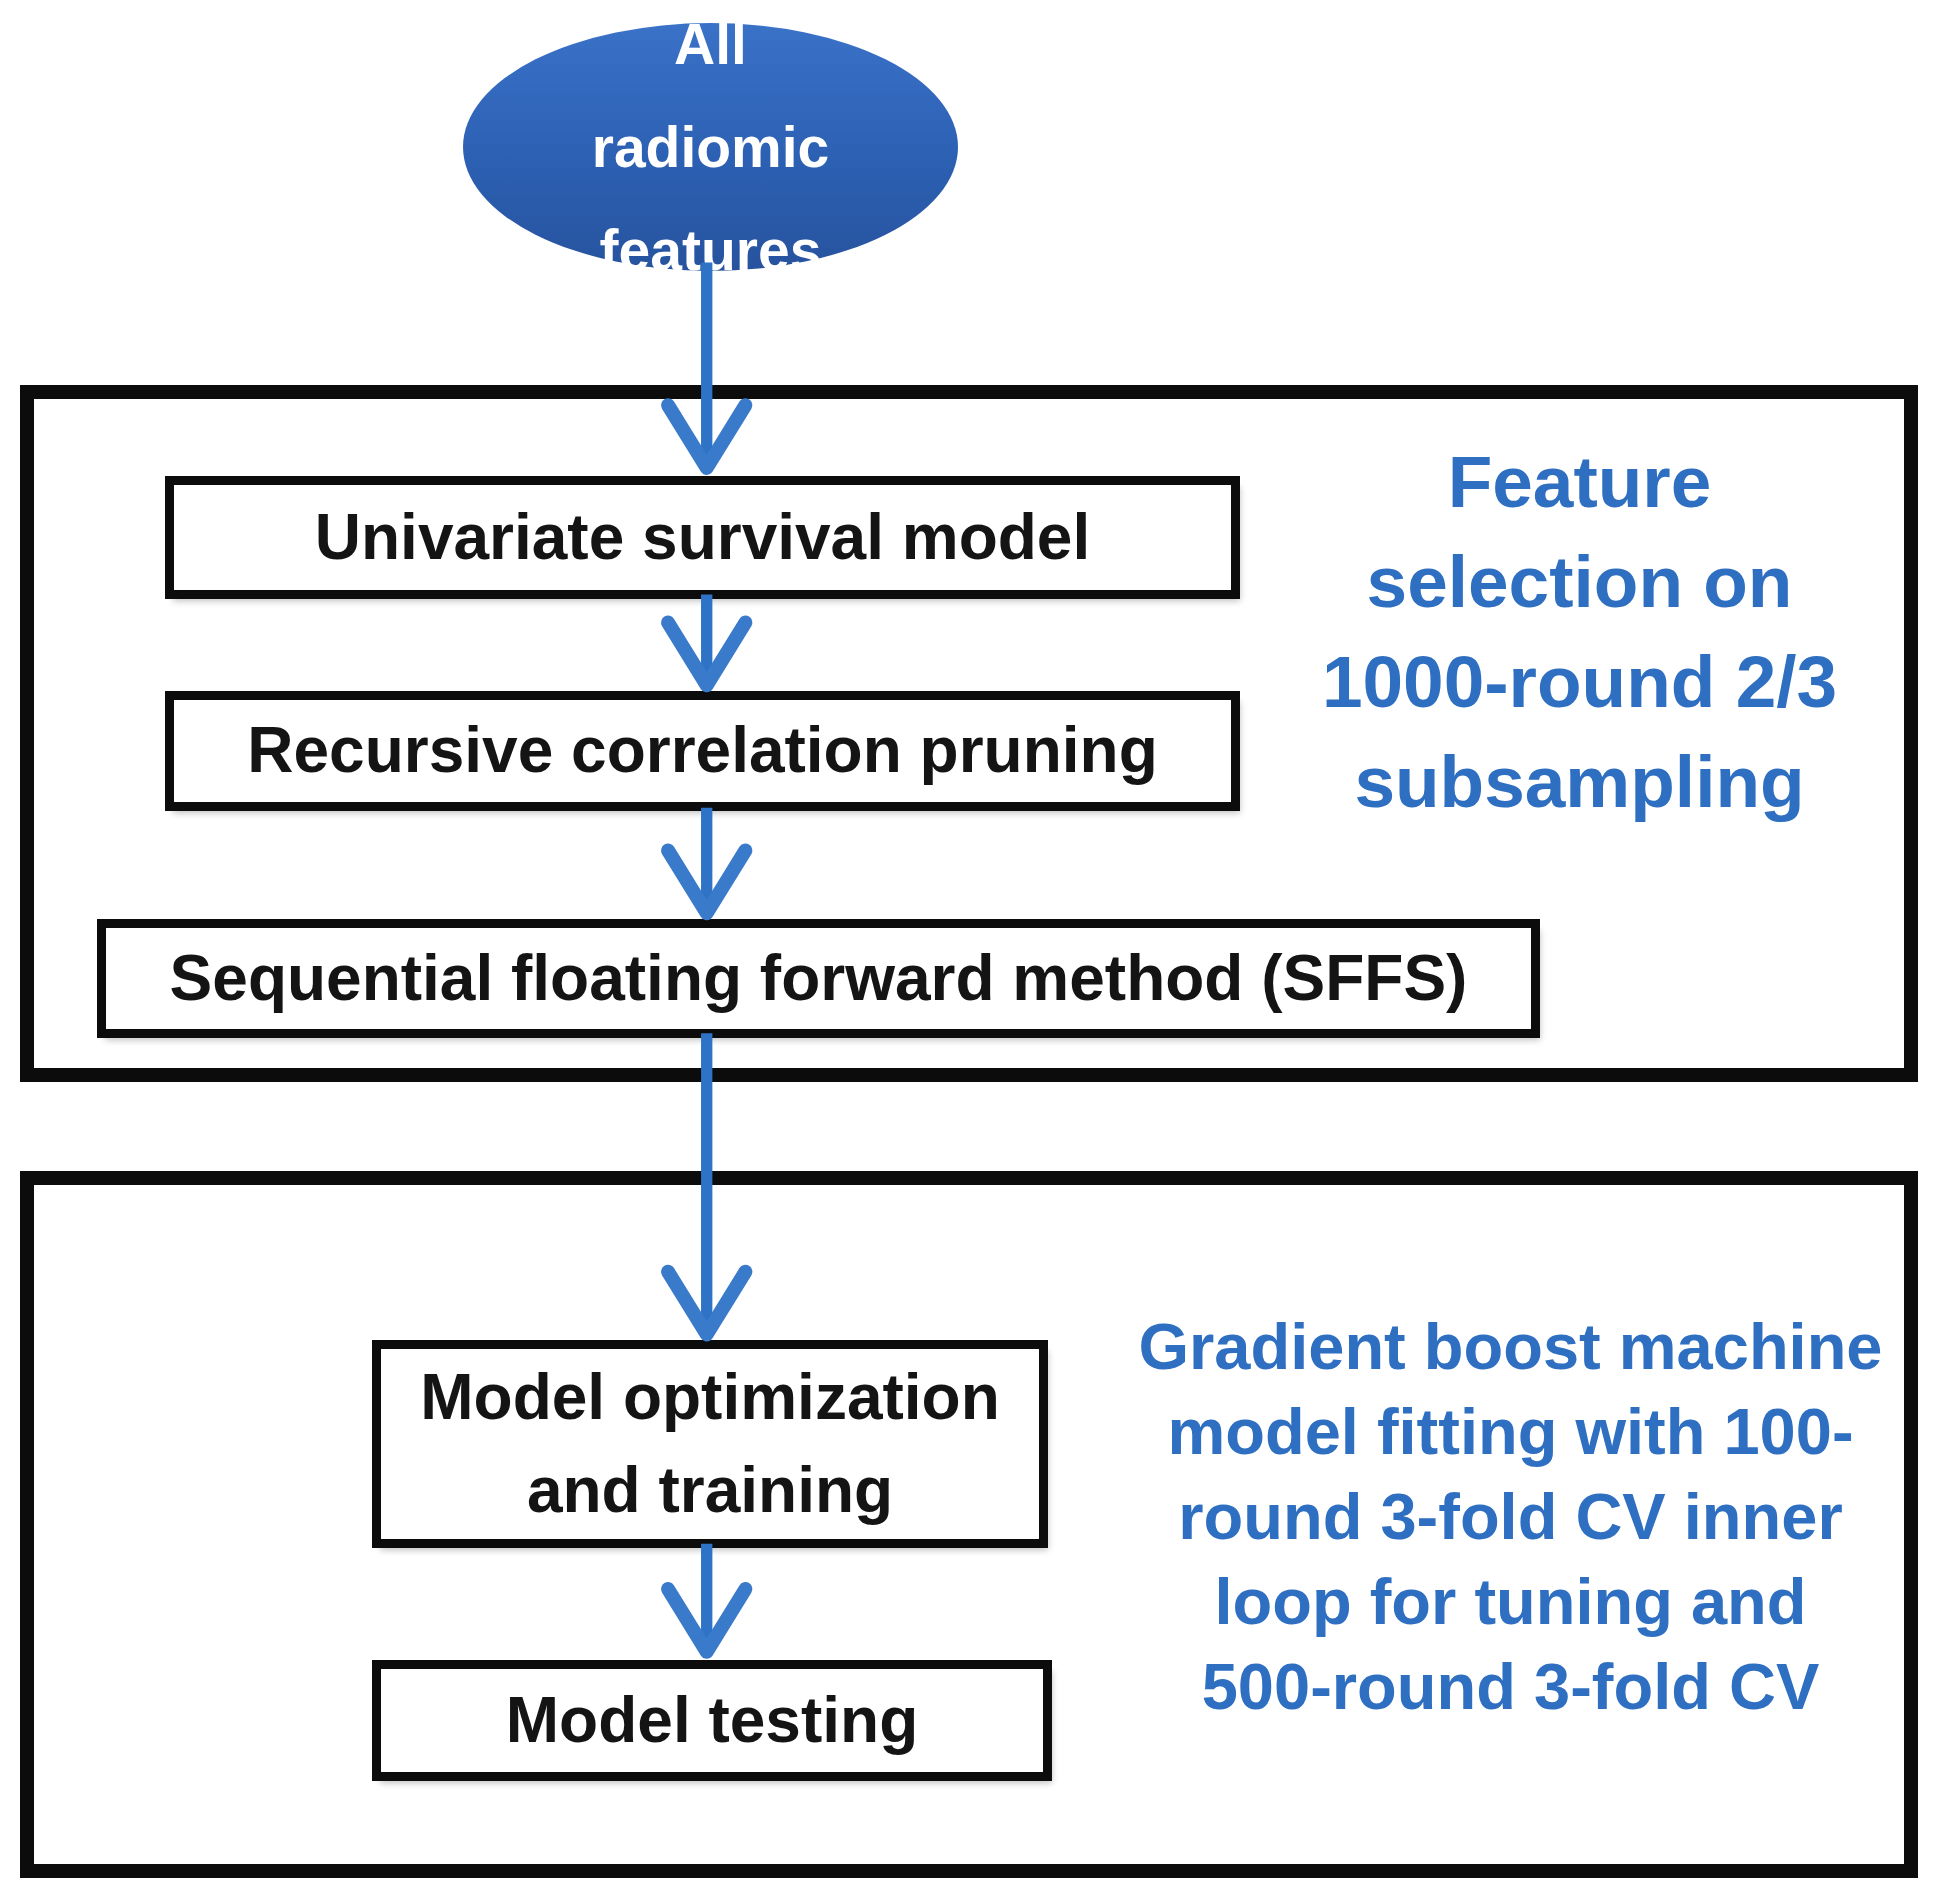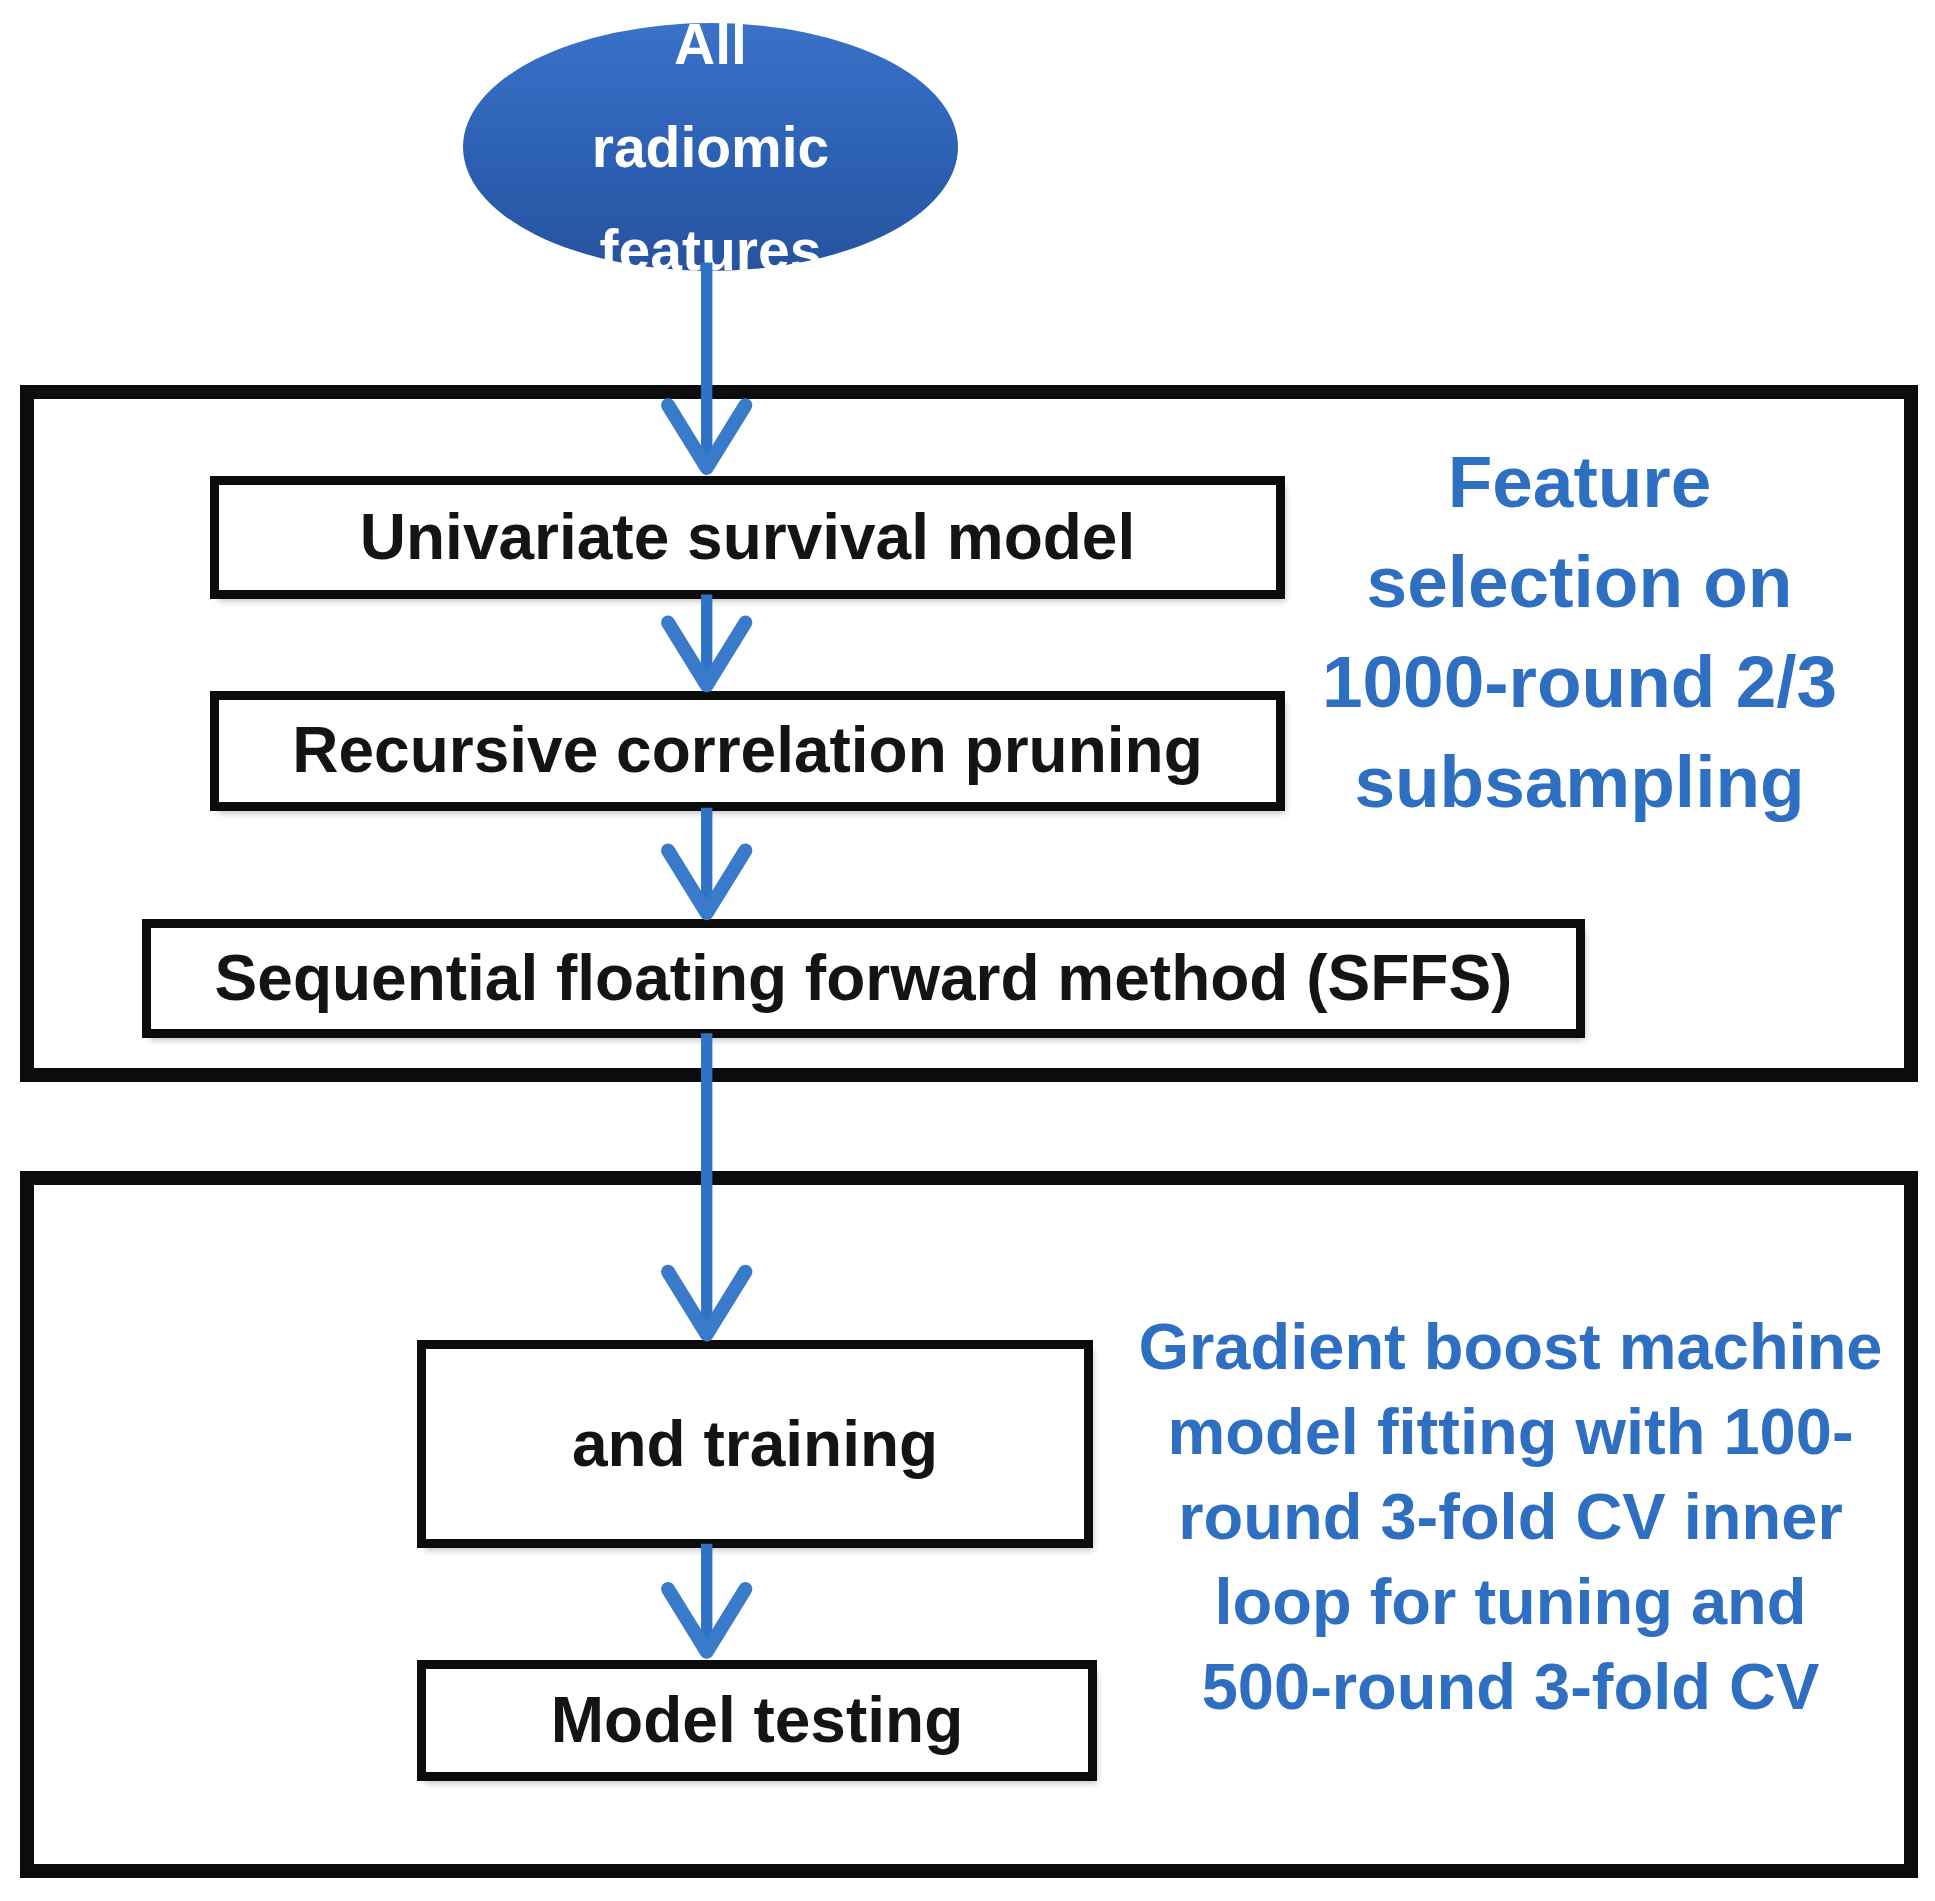--- a/index.html
+++ b/index.html
@@ -18,21 +18,20 @@
   .container-frame{
     position:absolute;border:14.7px solid #0c0c0c;background:transparent;box-sizing:border-box;
   }
   #stage1-frame{left:20px;top:385px;width:1898px;height:697px;}
   #stage2-frame{left:20px;top:1171px;width:1898px;height:707px;}
   .step-box{
     position:absolute;border:9.3px solid #0c0c0c;background:#ffffff;box-sizing:border-box;
     display:flex;flex-direction:column;align-items:center;justify-content:center;
     color:#141414;font-weight:700;font-size:64px;line-height:1.18;text-align:center;
     box-shadow:4px 6.7px 6.7px -4px rgba(0,0,0,0.25);
-    margin-left:45px;
   }
   #step-univariate{left:165px;top:476px;width:1075px;height:123px;}
   #step-recursive{left:165px;top:691px;width:1075px;height:120px;}
   #step-sffs{left:97px;top:919px;width:1443px;height:119px;}
   #step-optimization{left:372px;top:1340px;width:676px;height:208px;line-height:1.45;}
   #step-testing{left:372px;top:1660px;width:680px;height:121px;}
   .annotation{
     position:absolute;color:#2f6fc1;font-weight:700;text-align:center;
   }
   #annotation-stage1{left:1293px;top:432px;width:573px;font-size:73px;line-height:100px;}
@@ -68,20 +67,21 @@
 <div class="annotation" id="annotation-stage1">
   <span>Feature</span>
   <span>selection on</span>
   <span>1000-round 2/3</span>
   <span>subsampling</span>
 </div>
 
 <div class="container-frame" id="stage2-frame"></div>
 
 <div class="step-box" id="step-optimization">
+  <span>Model optimization</span>
   <span>and training</span>
 </div>
 
 <div class="step-box" id="step-testing">
   <span>Model testing</span>
 </div>
 
 <div class="annotation" id="annotation-stage2">
   <span>Gradient boost machine</span>
   <span>model fitting with 100-</span>

